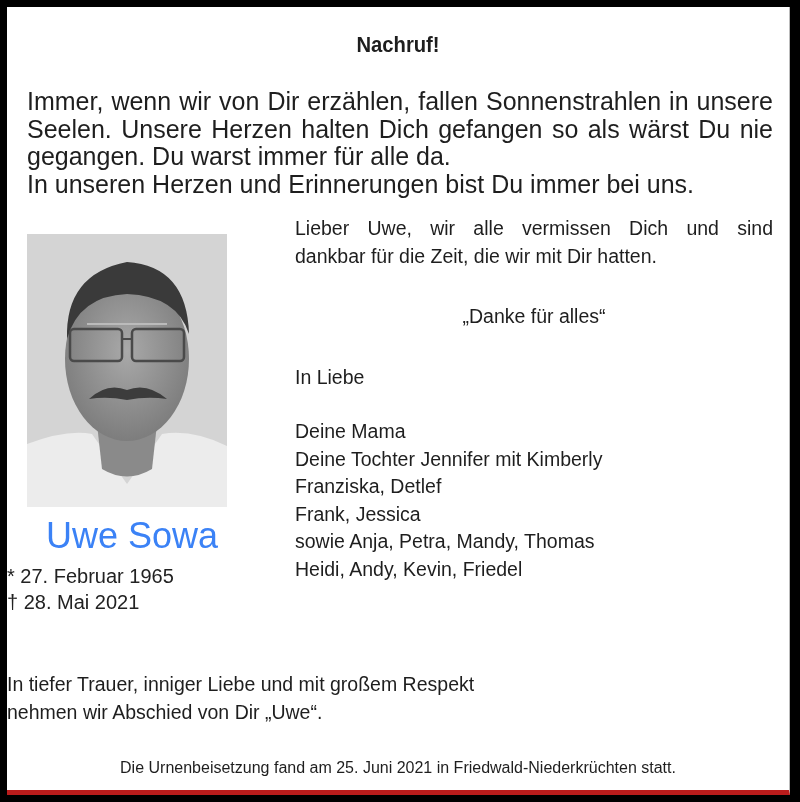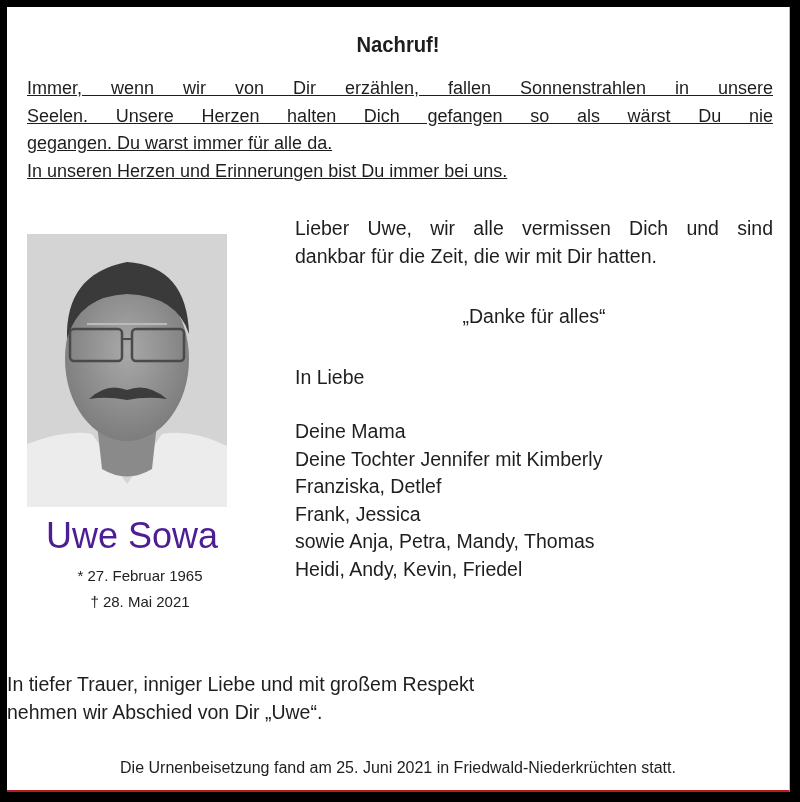--- a/index.html
+++ b/index.html
@@ -5,47 +5,47 @@
     html, body { margin: 0; padding: 0; }
     body {
       width: 800px; height: 802px; background: #000;
       position: relative; overflow: hidden;
       font-family: "Liberation Sans", sans-serif;
       color: #1e1e1e;
     }
     .panel {
       position: absolute; left: 7px; top: 7px; width: 782px; height: 783px;
       background: #fff;
-      border-right: 1px solid #bbb; border-bottom: 2px solid #b91c1c;
+      border-right: 1px solid #bbb; border-bottom: 5px solid #b91c1c;
     }
     .title {
       position: absolute; left: 0; right: 0; top: 25px;
       text-align: center; font-weight: bold; font-size: 22px;
       font-family: "Liberation Sans Narrow", "Liberation Sans", sans-serif;
       transform: scaleX(0.92);
     }
     .intro {
-      position: absolute; left: 20px; width: 746px; top: 68px;
-      font-size: 18px; line-height: 27.5px; text-align: justify; text-decoration: underline;
+      position: absolute; left: 20px; width: 746px; top: 81px;
+      font-size: 25px; line-height: 27.5px; text-align: justify;
     }
     .intro .line { display: block; text-align: justify; text-align-last: justify; white-space: nowrap; }
     .intro .line.last { text-align-last: left; }
     .photo {
       position: absolute; left: 20px; top: 227px; width: 200px; height: 273px;
       background: linear-gradient(180deg,#cfcfcf 0%,#d8d8d8 60%,#e6e6e6 100%);
       overflow: hidden;
     }
     .photo svg { display: block; }
     .name {
       position: absolute; left: 0; width: 250px; top: 508px;
-      text-align: center; font-size: 36px; color: #4c1d95;
+      text-align: center; font-size: 36px; color: #3b82f6;
     }
     .dates {
-      position: absolute; left: 8px; width: 250px; top: 556px;
-      text-align: center; font-size: 15px; line-height: 26px; color: #222;
+      position: absolute; left: 0; width: 250px; top: 556px;
+      font-size: 20px; line-height: 26px; color: #222;
     }
     .right {
       position: absolute; left: 288px; width: 478px; top: 208px;
       font-size: 19.5px; line-height: 27.5px;
     }
     .right .msg .line { display: block; white-space: nowrap; }
     .right .msg .line.j { text-align: justify; text-align-last: justify; }
     .quote { text-align: center; margin-top: 33px; }
     .inliebe { margin-top: 33px; }
     .signers { margin-top: 27px; }

